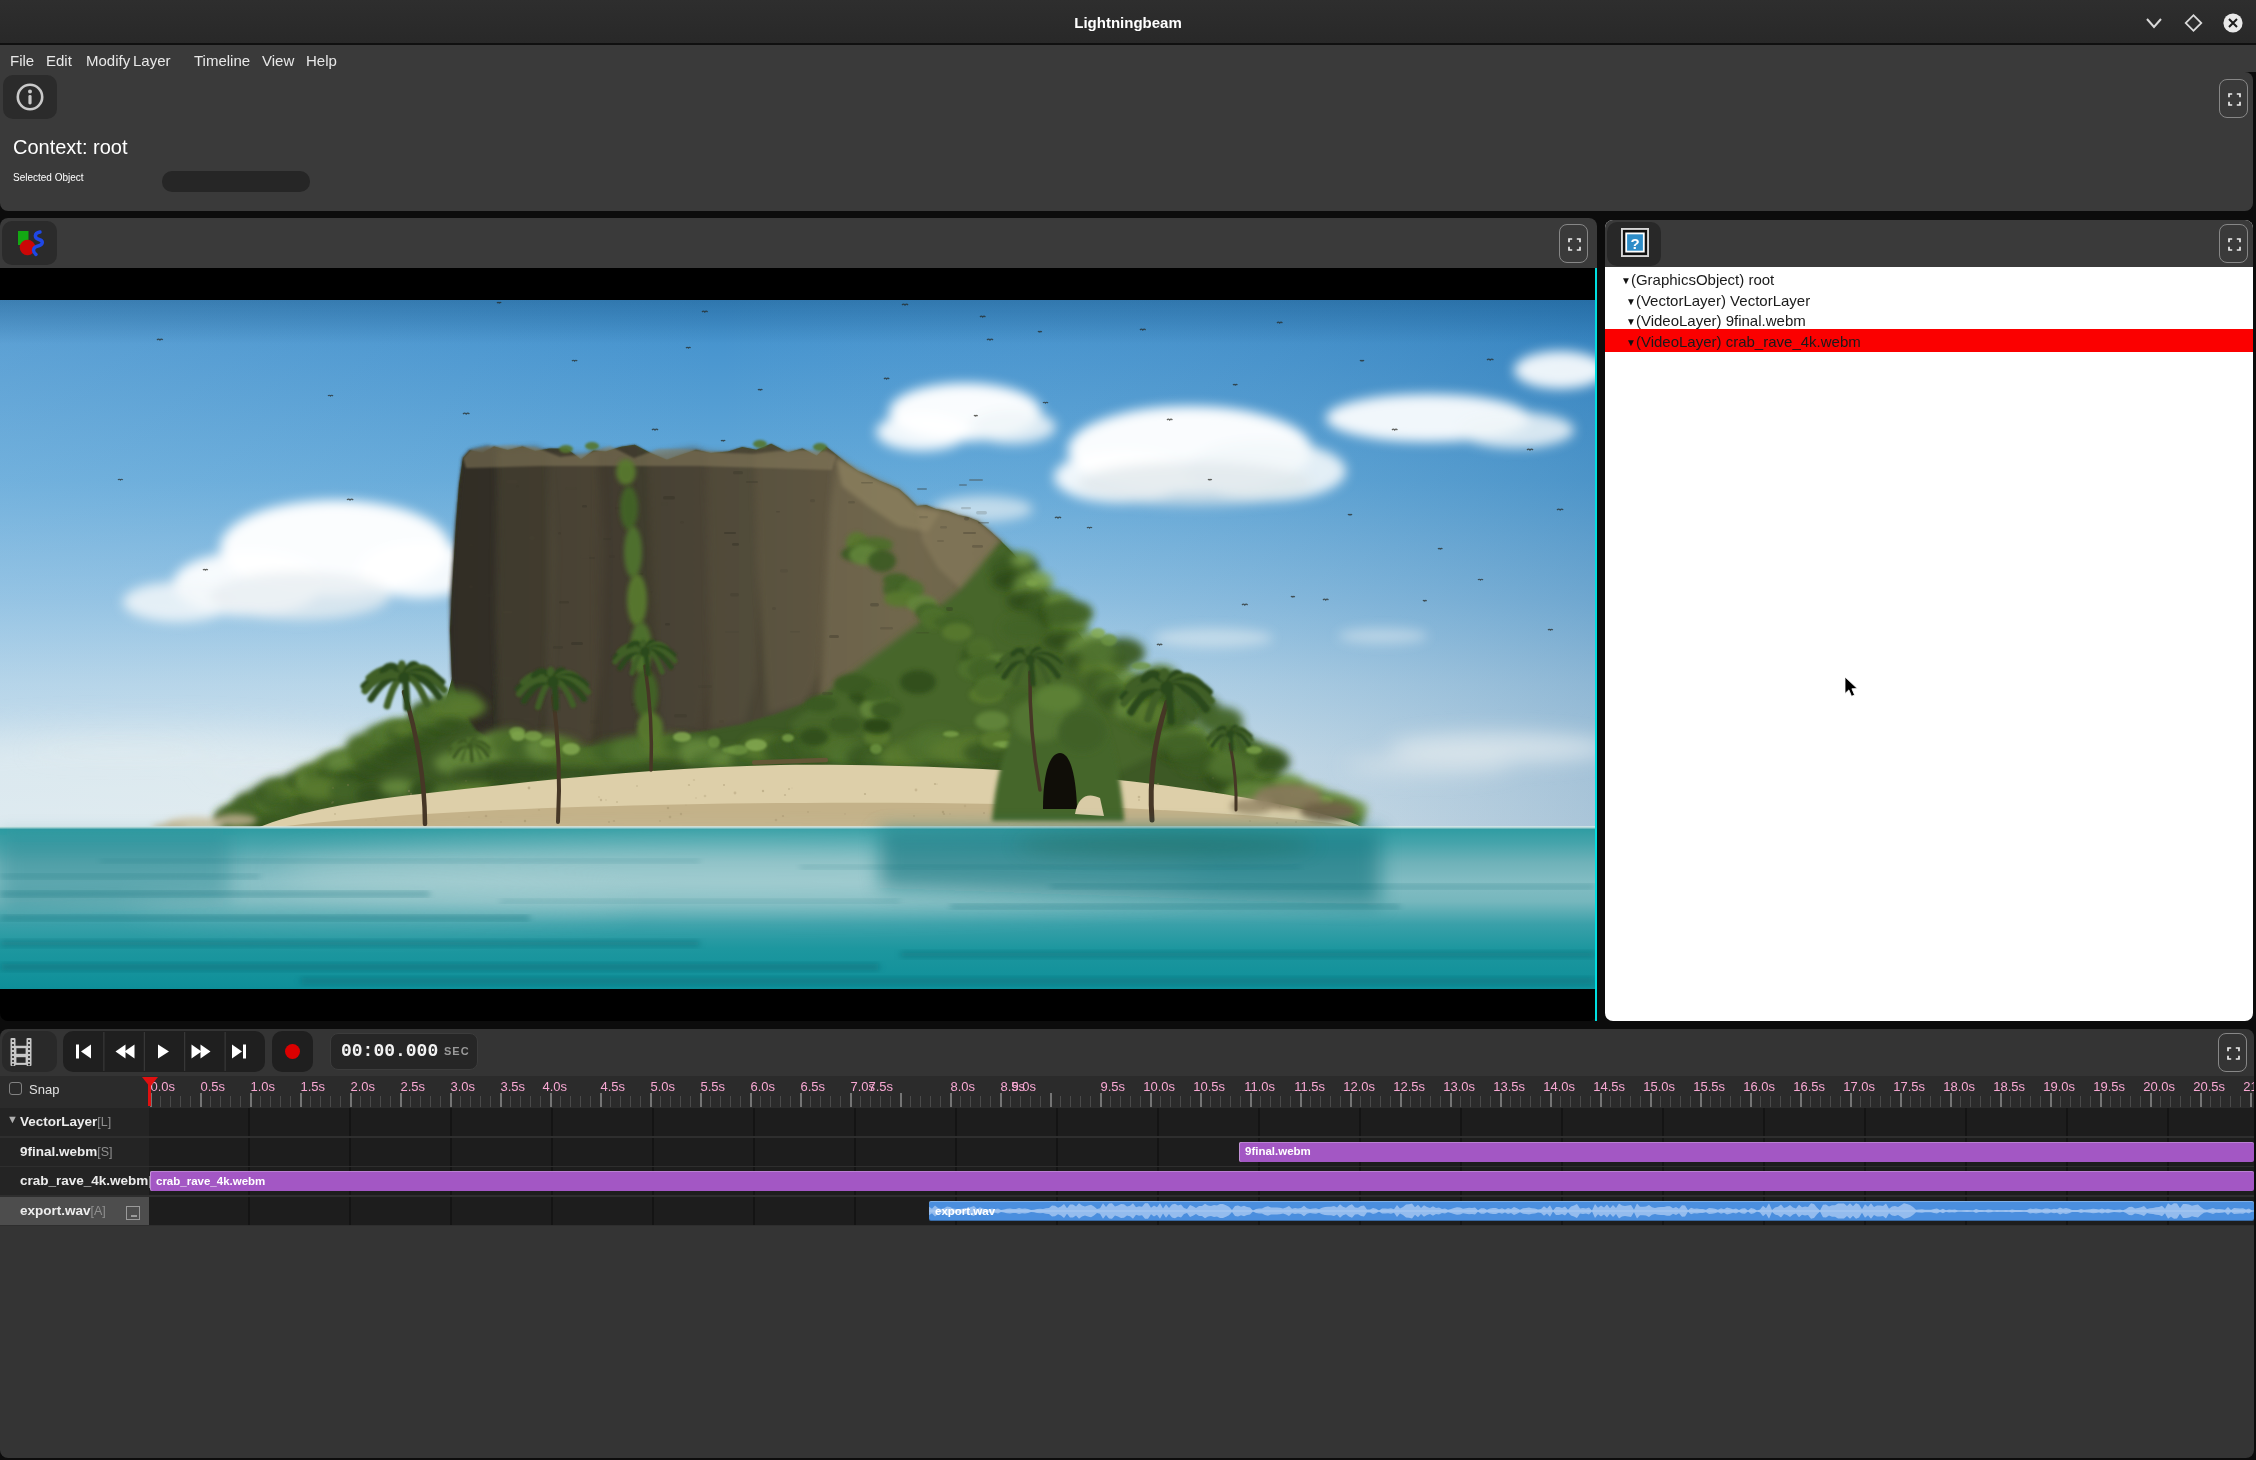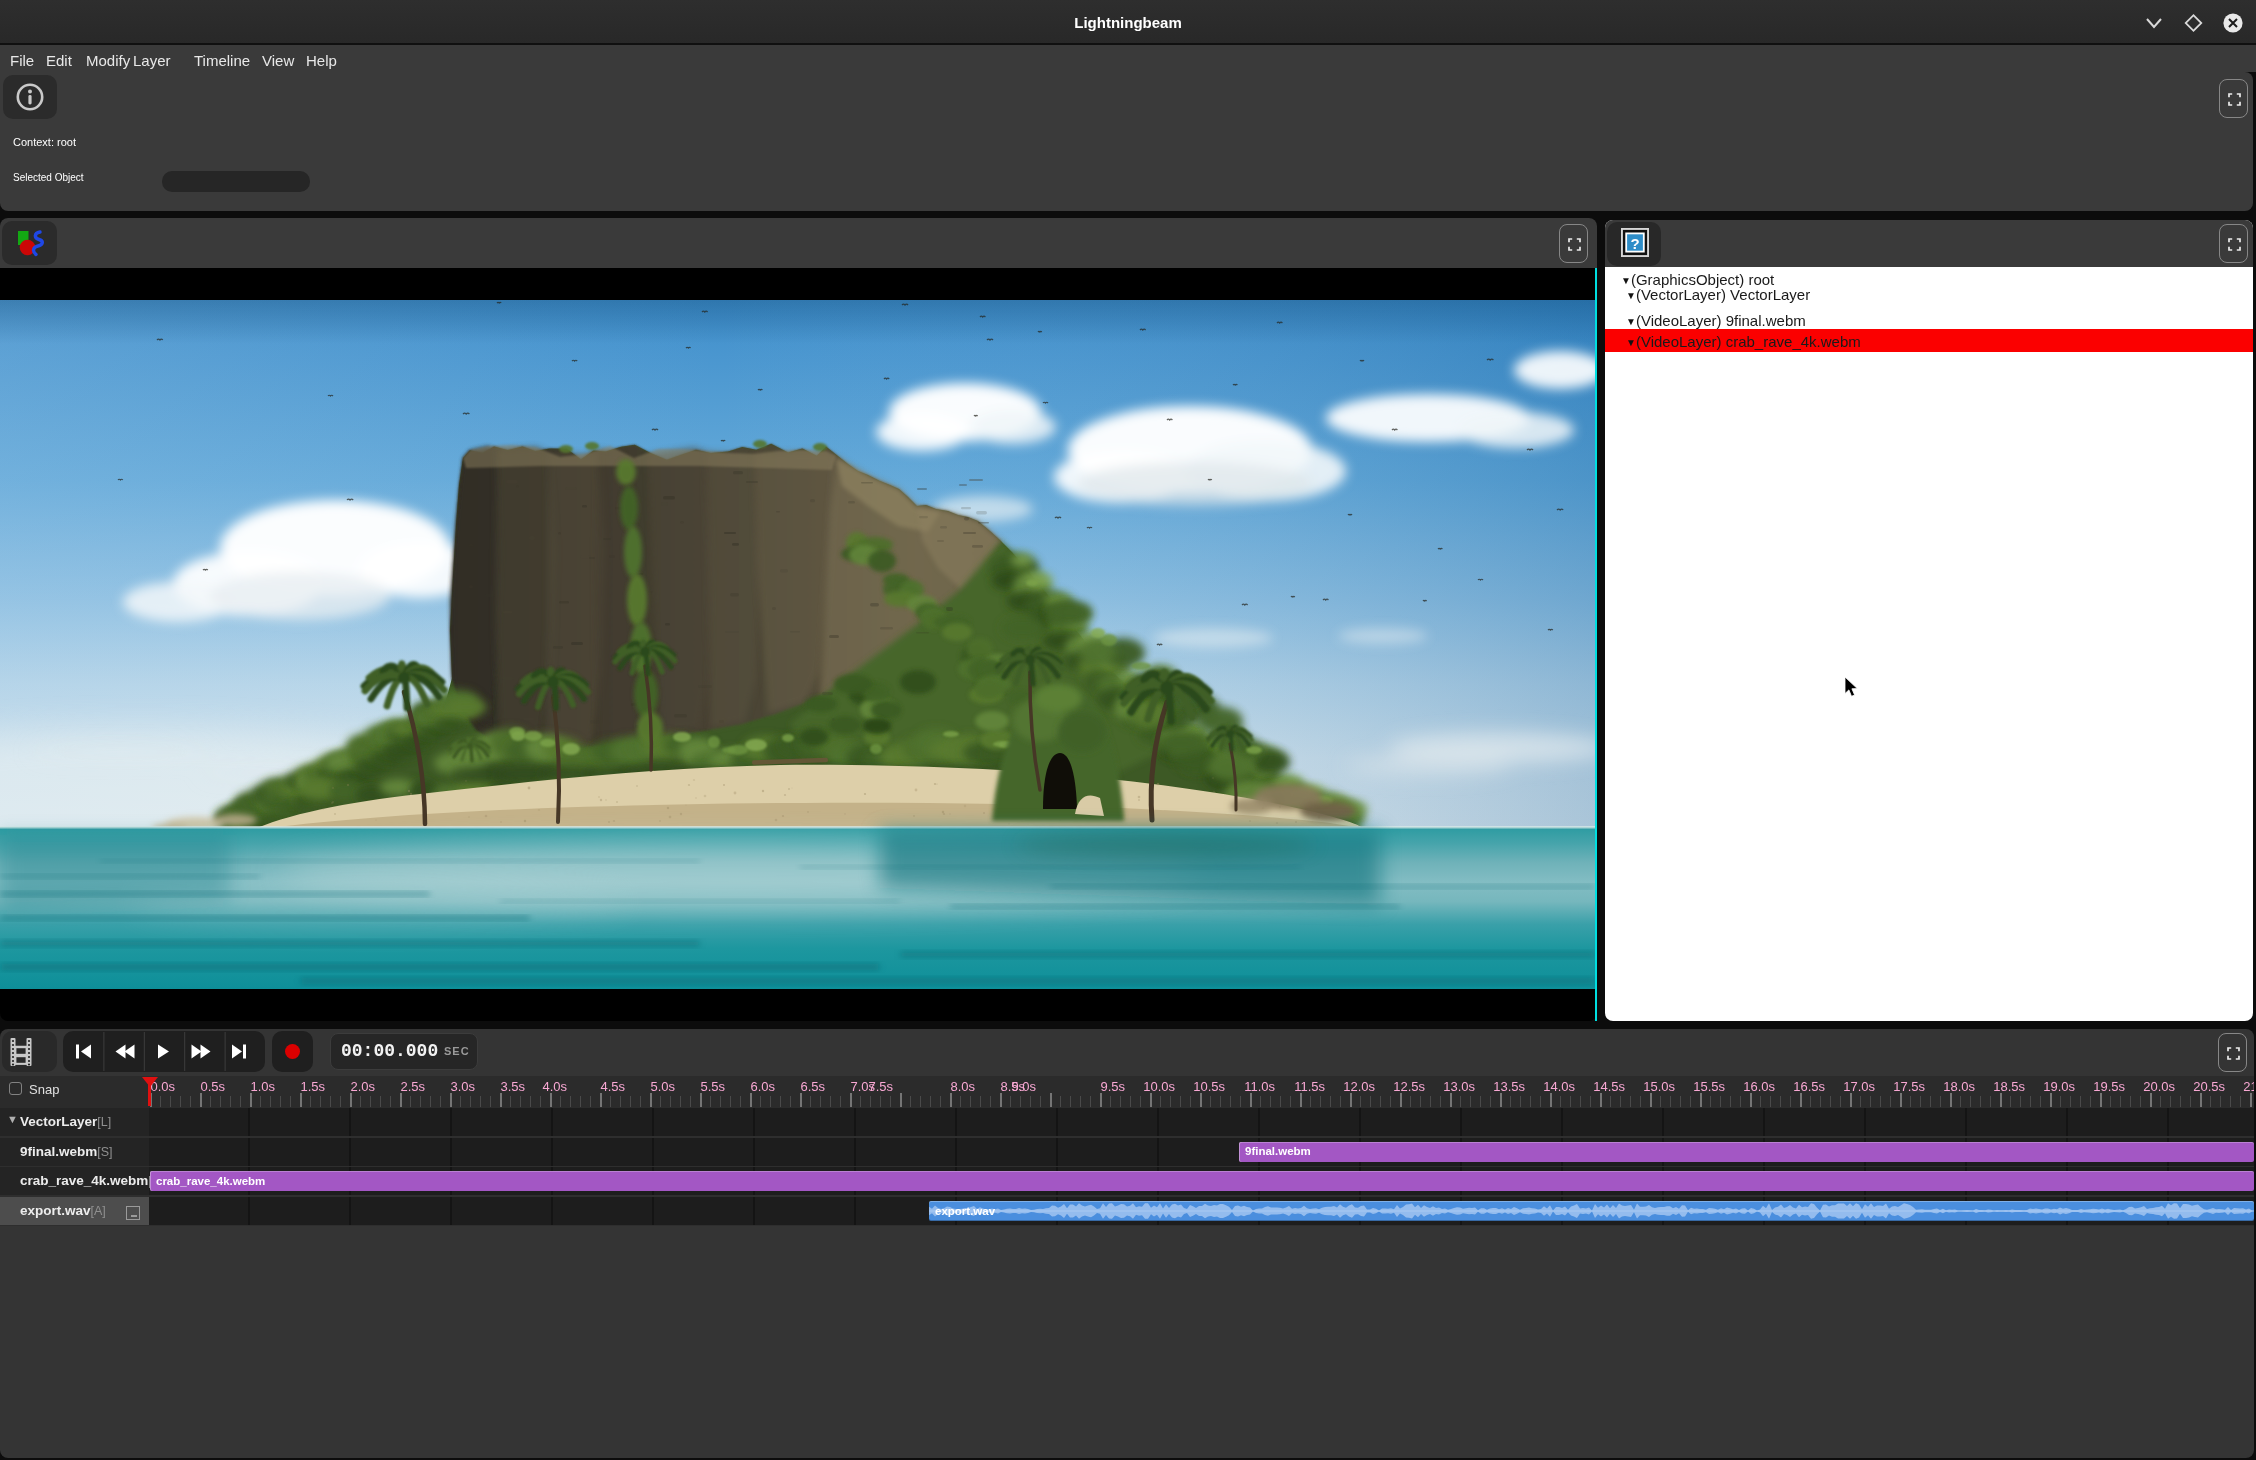--- a/index.html
+++ b/index.html
@@ -35,21 +35,21 @@
 </div>
 
 <div class="abs" style="left:0;top:72px;width:2253px;height:139px;background:#3a3a3a;border-radius:0 8px 8px 8px"></div>
 <div class="btn" style="left:3px;top:75px;width:54px;height:44px">
     <svg width="30" height="30" viewBox="0 0 30 30" style="position:absolute;left:12px;top:7px">
 <circle cx="15" cy="15" r="12.2" fill="none" stroke="#c9c9c9" stroke-width="2.6"></circle>
 <circle cx="15" cy="9.6" r="2" fill="#c9c9c9"></circle>
 <rect x="13.4" y="13" width="3.2" height="9.5" rx="1.4" fill="#c9c9c9"></rect>
 </svg>
   </div>
-<div class="abs" style="left:13px;top:136px;font-size:11px;color:#fff">Context: root</div>
+<div class="abs" style="left:13px;top:136px;font-size:20px;color:#fff">Context: root</div>
 <div class="abs" style="left:13px;top:172px;font-size:10px;color:#fff">Selected Object</div>
 <div class="abs" style="left:162px;top:171px;width:148px;height:21px;background:#262626;border-radius:10px"></div>
 <div class="xbtn" style="left:2219px;top:79px">
     <svg width="13" height="13" viewBox="0 0 13 13" style="position:absolute;left:8px;top:13px">
 <g fill="none" stroke="#ececec" stroke-width="1.7">
 <path d="M1,4.2 L1,1 L4.2,1"></path>
 <path d="M8.8,1 L12,1 L12,4.2"></path>
 <path d="M12,8.8 L12,12 L8.8,12"></path>
 <path d="M4.2,12 L1,12 L1,8.8"></path>
 </g>
@@ -829,21 +829,21 @@
 <path d="M1,4.2 L1,1 L4.2,1"></path>
 <path d="M8.8,1 L12,1 L12,4.2"></path>
 <path d="M12,8.8 L12,12 L8.8,12"></path>
 <path d="M4.2,12 L1,12 L1,8.8"></path>
 </g>
 </svg>
   </div>
 <div class="abs" style="left:1605px;top:329px;width:648px;height:23px;background:#fb0000"></div>
 <div class="abs" style="left:1605px;top:267px;width:648px;font-size:15px;color:#1a1a1a">
 <div style="position:absolute;left:16px;top:4px;white-space:nowrap"><span class="tri">▼</span>(GraphicsObject) root</div>
-<div style="position:absolute;left:21px;top:19px;white-space:nowrap"><span class="tri">▼</span>(VectorLayer) VectorLayer</div>
+<div style="position:absolute;left:21px;top:25px;white-space:nowrap"><span class="tri">▼</span>(VectorLayer) VectorLayer</div>
 <div style="position:absolute;left:21px;top:45px;white-space:nowrap"><span class="tri">▼</span>(VideoLayer) 9final.webm</div>
 <div style="position:absolute;left:21px;top:66px;white-space:nowrap"><span class="tri">▼</span>(VideoLayer) crab_rave_4k.webm</div>
 </div>
 <svg width="20" height="22" viewBox="0 0 20 22" style="position:absolute;left:1843px;top:676px">
 <path d="M2,1 L2,17.5 L5.9,13.9 L8.5,20.3 L11.6,19 L8.9,12.8 L14.3,12.6 Z" fill="#000" stroke="#fff" stroke-width="0.8"></path>
 </svg>
 
 <div class="abs" style="left:0;top:1029px;width:2254px;height:429px;background:#343434;border-radius:8px"></div>
 <div class="btn" style="left:2px;top:1031px;width:55px;height:41px;background:#292929">
     <svg width="22" height="28" viewBox="0 0 22 28" style="position:absolute;left:8px;top:7px">

